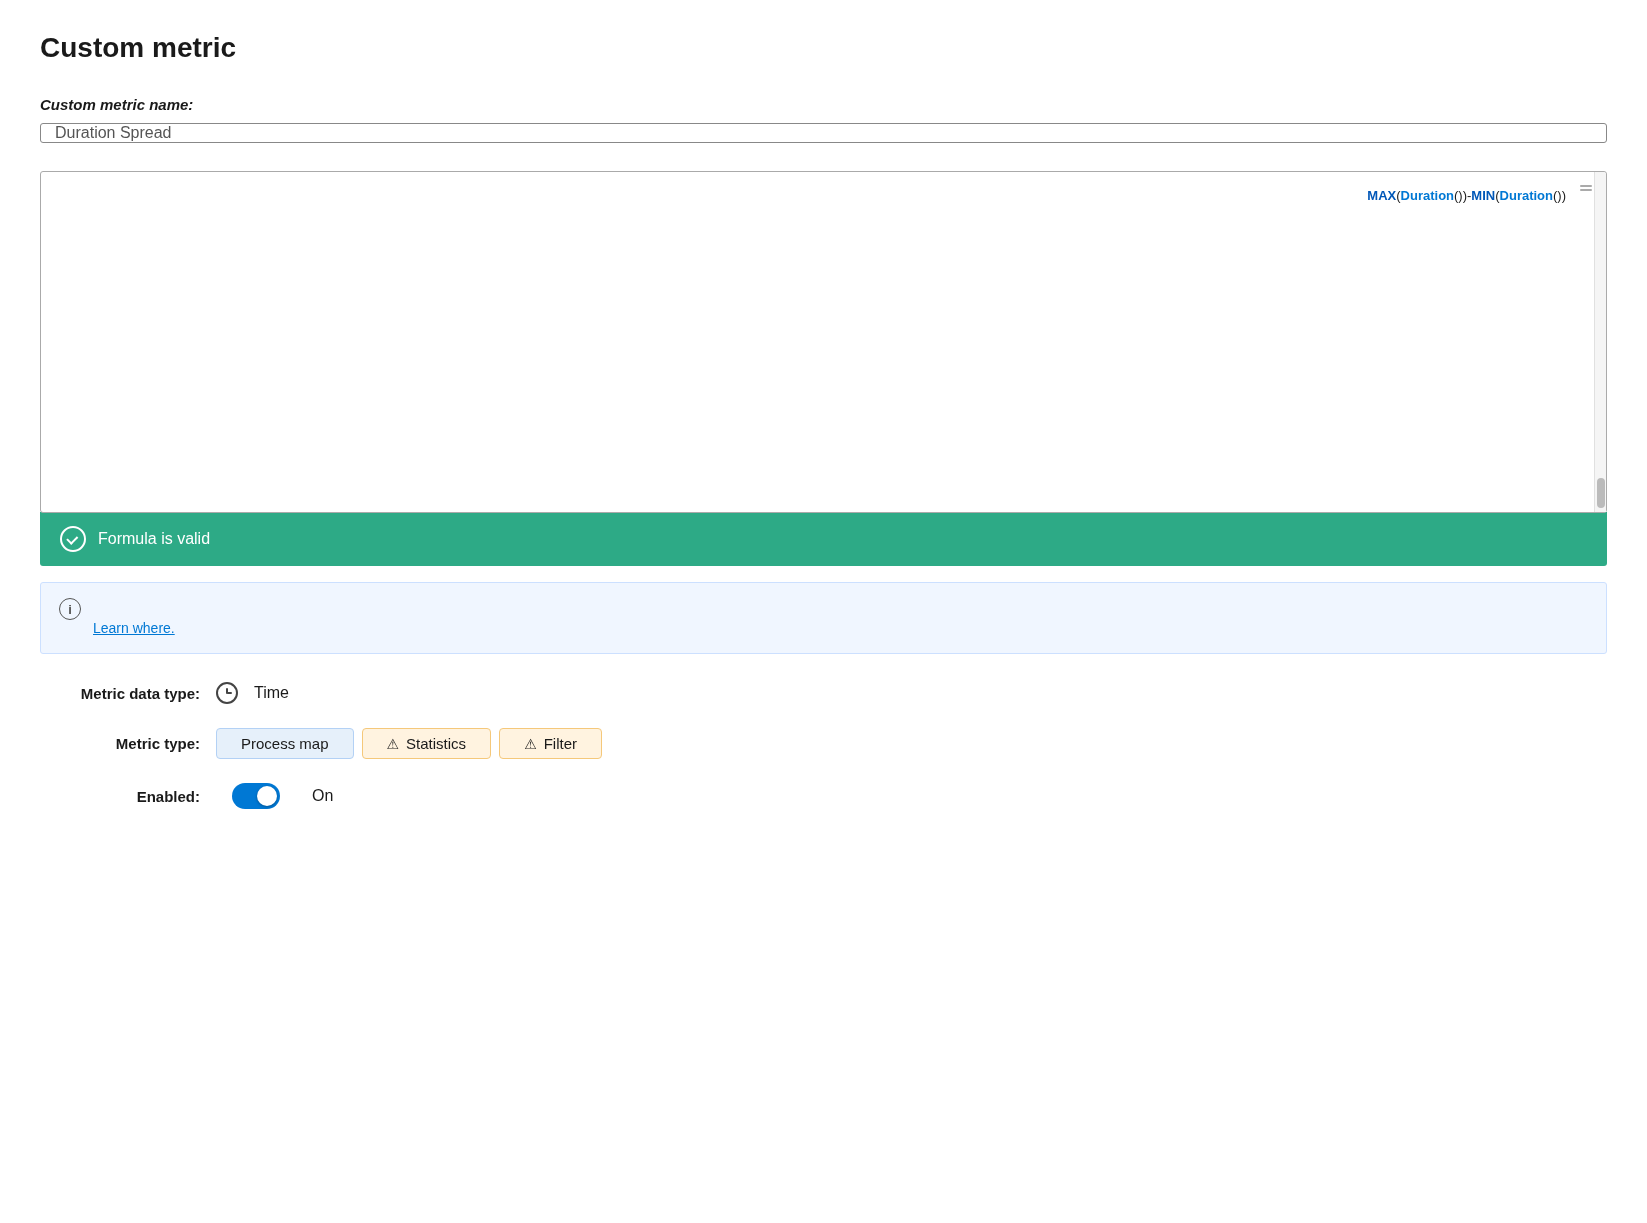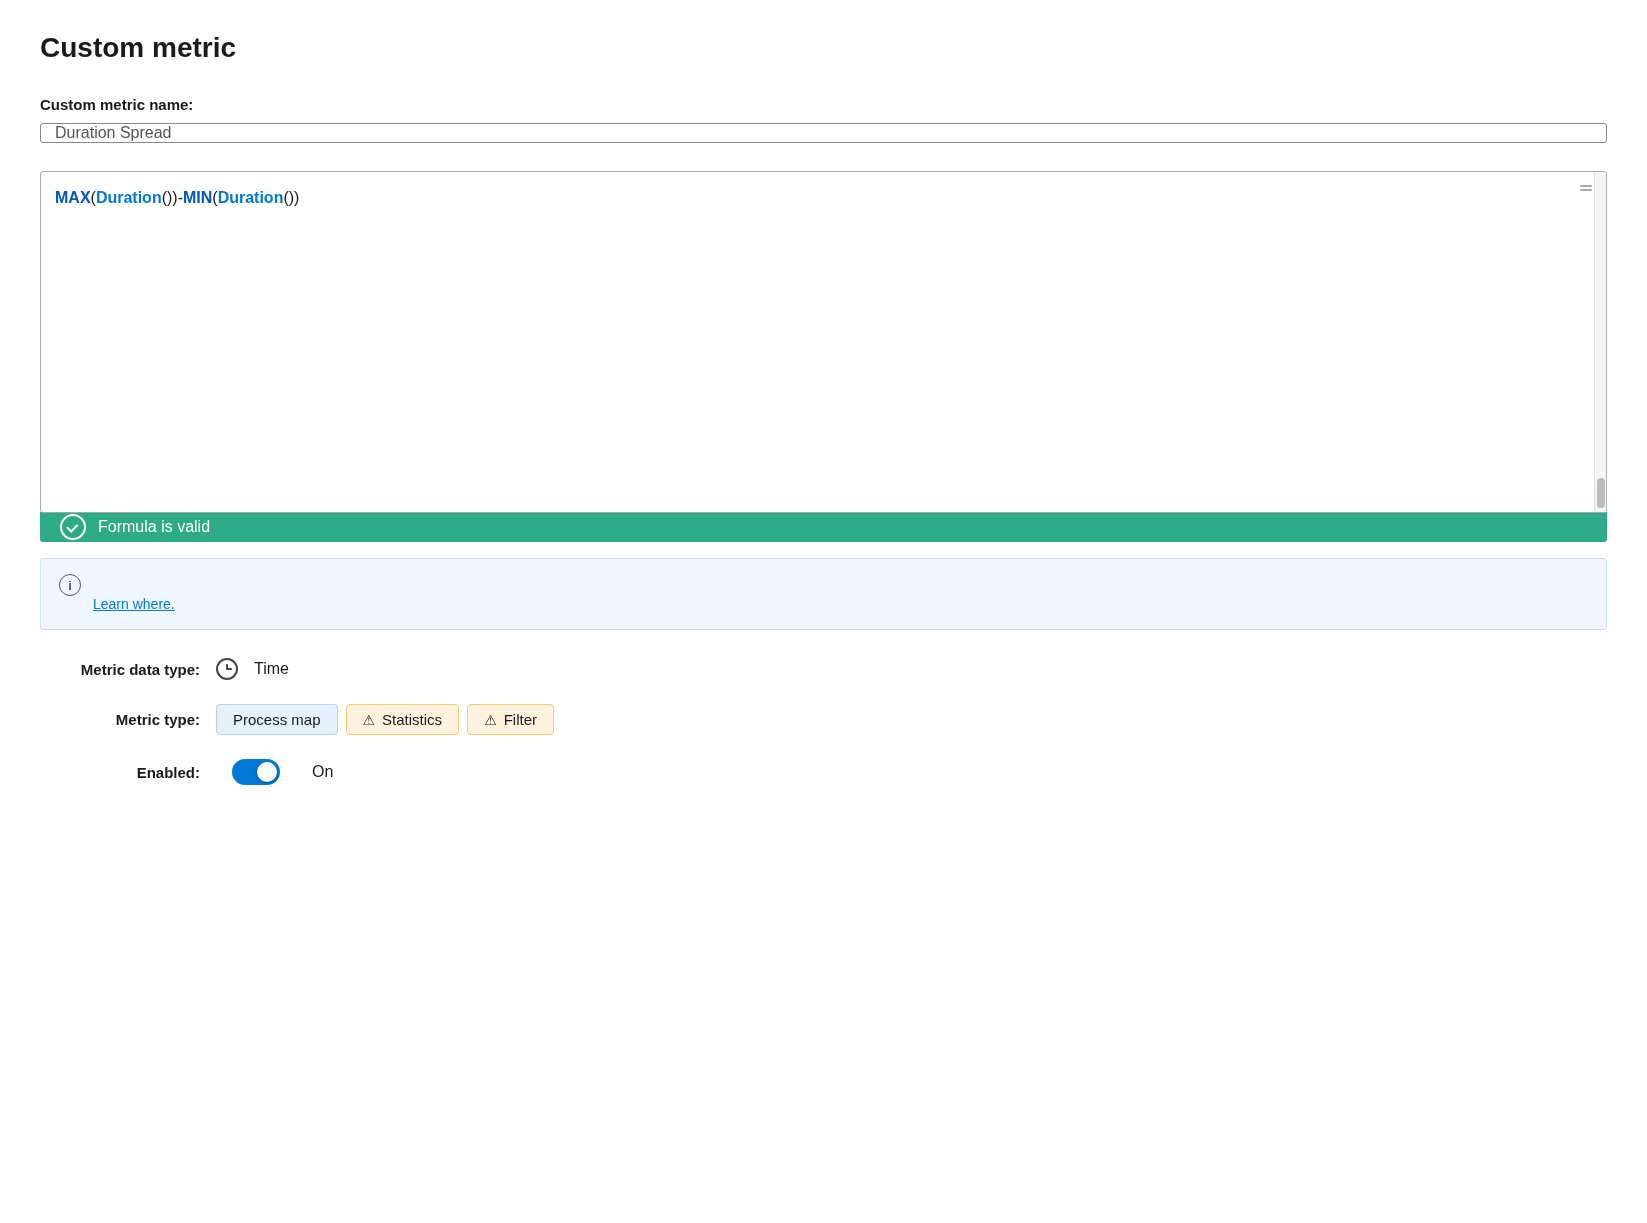--- a/index.html
+++ b/index.html
@@ -19,20 +19,21 @@
       font-size: 28px;
       font-weight: 600;
       color: #1a1a1a;
       margin-bottom: 32px;
     }
     .field-label {
       font-size: 15px;
       font-weight: 600;
       color: #1a1a1a;
       margin-bottom: 10px;
+      font-style: italic;
     }
     .name-input {
       width: 100%;
       border: 1.5px solid #888;
       border-radius: 3px;
       padding: 0 14px;
       font-size: 16px;
       color: #555;
       outline: none;
       margin-bottom: 28px;
@@ -42,38 +43,39 @@
     }
     .formula-editor-wrapper {
       position: relative;
       border: 1.5px solid #aaa;
       border-radius: 3px;
       background: #fff;
     }
     .formula-display {
       min-height: 340px;
       padding: 14px 40px 31px 14px;
-      font-size: 16px;
+      font-size: 13px;
       line-height: 1.5;
+      text-align: right;
     }
     .formula-display .fn-name {
       color: #0057b8;
       font-weight: 700;
     }
     .formula-display .fn-arg {
       color: #0078d4;
       font-weight: 700;
     }
     .formula-display .paren {
       color: #1a1a1a;
     }
     .valid-banner {
       background: #2daa86;
       color: #fff;
-      padding: 2px 20px;
+      padding: 14px 20px;
       display: flex;
       align-items: center;
       gap: 12px;
       font-size: 16px;
       font-weight: 500;
       border-radius: 0 0 3px 3px;
       margin-top: -1px;
     }
     .valid-icon {
       width: 26px;
@@ -176,21 +178,21 @@
     .data-type-text {
       font-size: 16px;
       color: #1a1a1a;
     }
     .metric-type-chips {
       display: flex;
       gap: 8px;
       align-items: center;
     }
     .chip {
-      padding: 6px 16px;
+      padding: 6px 24px;
       border-radius: 4px;
       font-size: 15px;
       display: flex;
       align-items: center;
       gap: 7px;
       cursor: pointer;
       border: 1px solid transparent;
     }
     .chip-blue {
       background: #e6f0fa;

